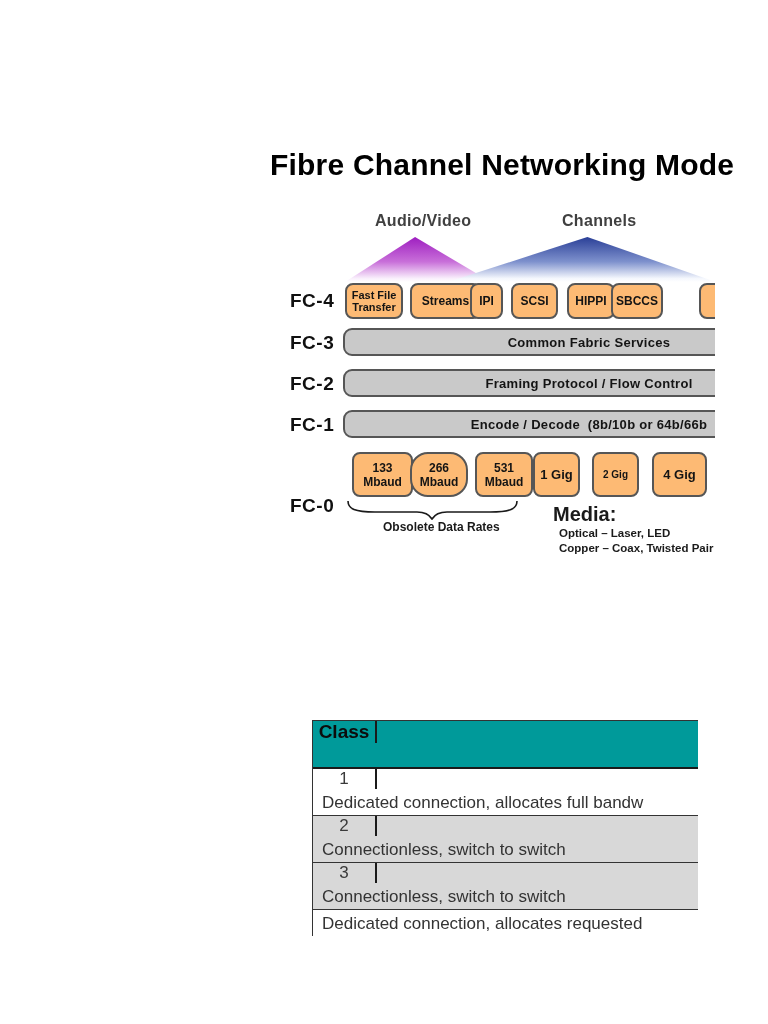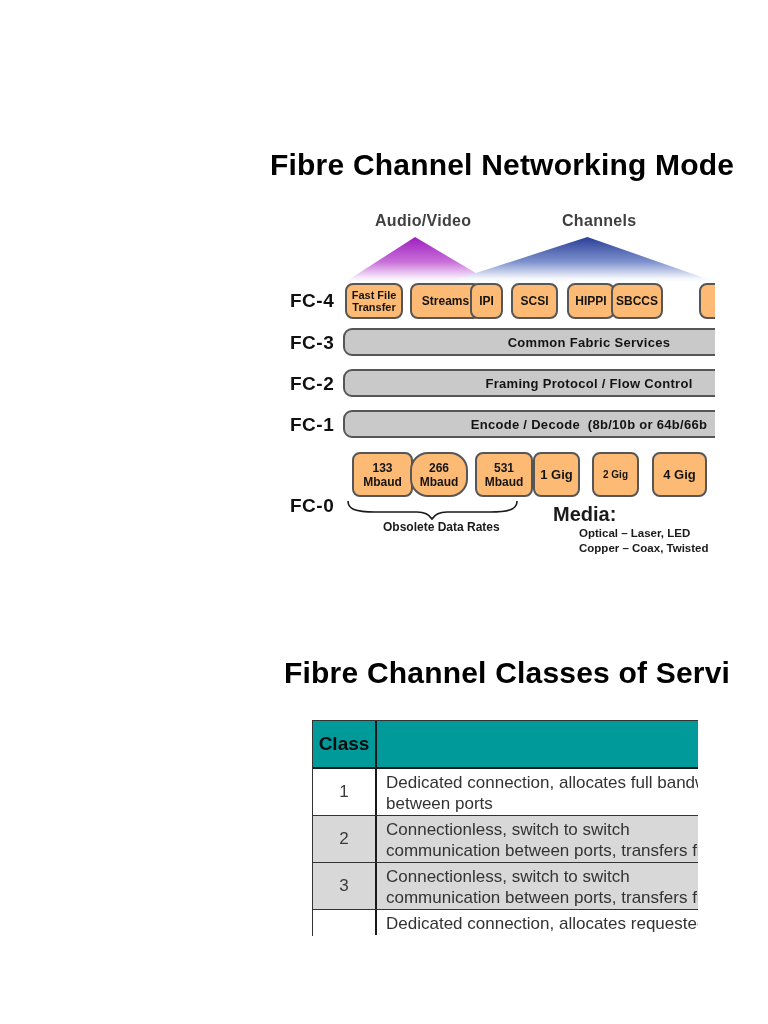--- a/index.html
+++ b/index.html
@@ -57,28 +57,28 @@
     border:2px solid #565656;border-radius:9px;box-sizing:border-box;
     display:flex;align-items:center;justify-content:center;
     font-size:13px;font-weight:bold;color:#141414;letter-spacing:0.3px;white-space:pre;
   }
   #bar-fc3{top:118px;} #bar-fc2{top:159px;} #bar-fc1{top:200px;}
 
   #brace{position:absolute;left:55px;top:290px;}
   #obsolete{position:absolute;left:93px;top:310px;font-size:12px;font-weight:bold;color:#1a1a1a;}
   #media{position:absolute;left:263px;top:293px;color:#1a1a1a;}
   #media .media-heading{font-size:20px;font-weight:bold;}
-  #media .media-line{font-size:11.5px;font-weight:bold;margin-left:26px;line-height:15px;}
+  #media .media-line{font-size:11.5px;font-weight:bold;margin-left:6px;line-height:15px;}
 
   
   #svc-table{
     position:absolute;left:312px;top:720px;width:386px;height:216px;overflow:hidden;
     border-left:1.5px solid #333;box-sizing:border-box;
   }
-  .t-row{display:flex;box-sizing:border-box;border-bottom:1.5px solid #333;background:#fff;}
+  .t-row{display:flex;box-sizing:border-box;border-bottom:1.5px solid #333;background:#fff;flex-direction:column;}
   .t-row.header{height:49px;background:#009a9a;border-top:1.5px solid #333;border-bottom:2px solid #1a1a1a;}
   .t-row.shaded{background:#d8d8d8;}
   .t-row.body{height:47px;}
   .t-row.last{height:25px;border-bottom:none;}
   .c-class{
     width:64px;flex:none;border-right:2px solid #1a1a1a;box-sizing:border-box;
     display:flex;align-items:center;justify-content:center;
   }
   .c-desc{flex:1;overflow:hidden;}
   .header .c-class,.header .c-desc{font-size:19px;font-weight:bold;color:#0c0c0c;}
@@ -134,21 +134,20 @@
     </svg>
     <div id="obsolete">Obsolete Data Rates</div>
 
     <div id="media">
       <div class="media-heading">Media:</div>
       <div class="media-line">Optical – Laser, LED</div>
       <div class="media-line">Copper – Coax, Twisted Pair</div>
     </div>
   </div>
 
-  <h1 id="title2" class="page-title">Fibre Channel Classes of Servi</h1>
 
   <div id="svc-table">
     <div class="t-row header">
       <div class="c-class">Class</div>
     </div>
     <div class="t-row body">
       <div class="c-class">1</div>
       <div class="c-desc">Dedicated connection, allocates full bandw
 between ports</div>
     </div>

